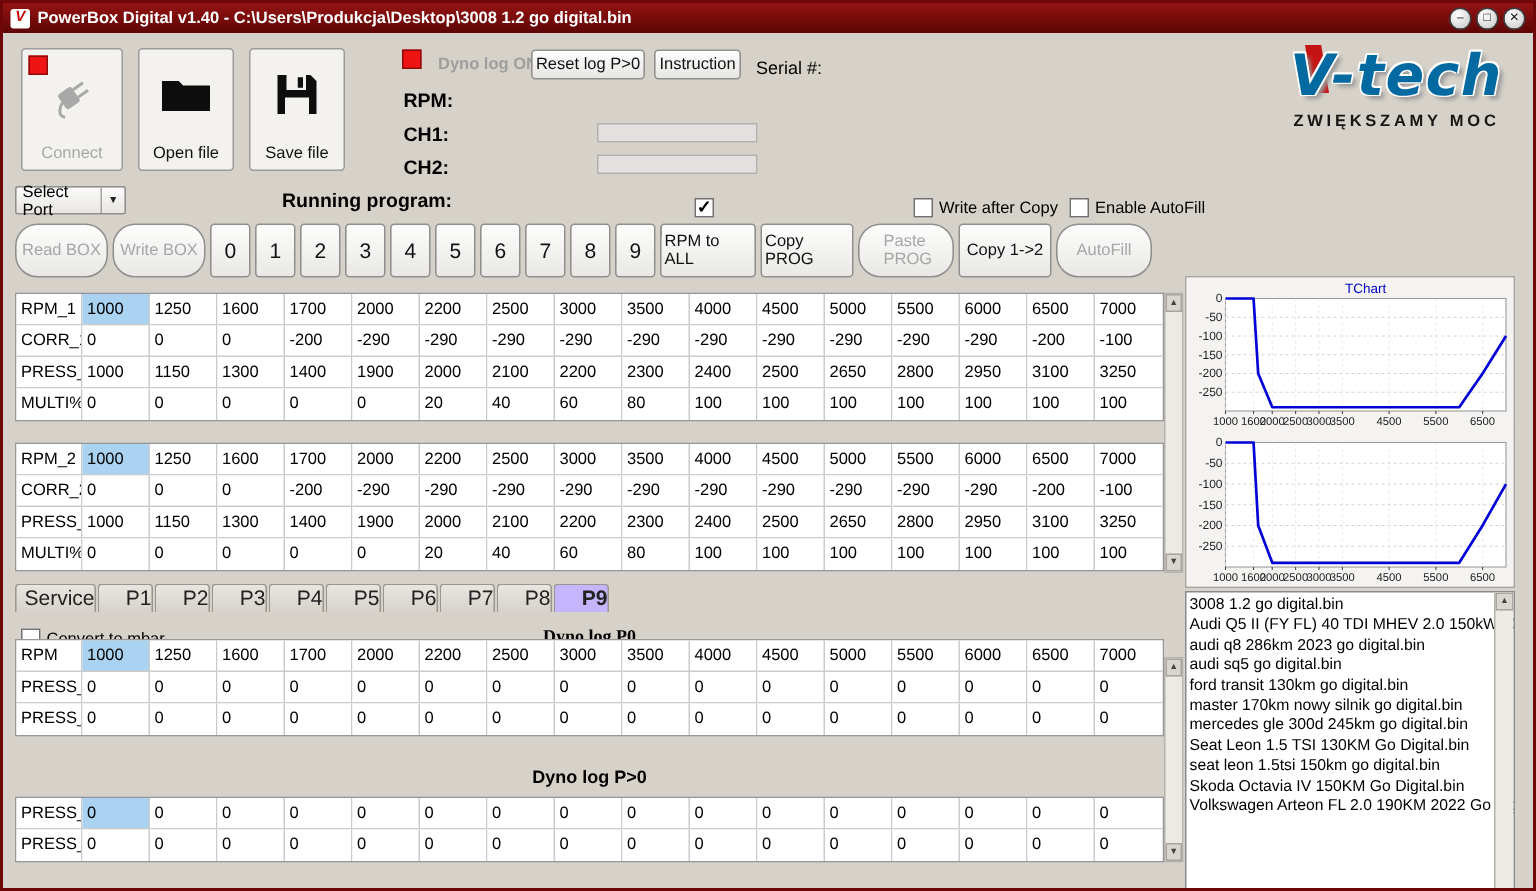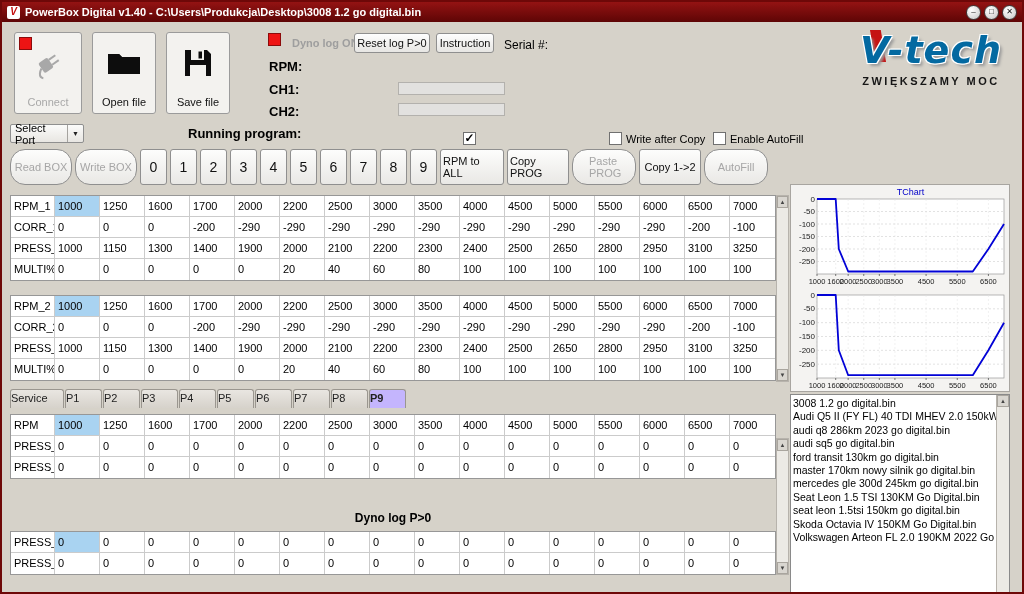--- a/index.html
+++ b/index.html
@@ -65,21 +65,21 @@
   .trow { display:grid; grid-template-columns:44px repeat(16,45px); }
   .tcell { height:21px; line-height:20px; font-size:11px; padding-left:3px; background:#fff;
     border-right:1px solid #cbcbcb; border-bottom:1px solid #cbcbcb; overflow:hidden; white-space:nowrap; }
   .trow:last-child .tcell { border-bottom:none; }
   .tcell:last-child { border-right:none; }
   .tcell.selected { background:#a9d3f1; }
 
   
   .tabs { position:absolute; left:8px; top:387px; height:19px; display:flex; }
   .tab { width:37px; margin-right:1px; border:1px solid #9a968f; border-bottom:none; border-radius:3px 3px 0 0;
-    background:linear-gradient(#e9e6e1,#d6d2cb); font-size:11px; color:#222; text-align:left; line-height:17px; }
+    background:linear-gradient(#e9e6e1,#d6d2cb); font-size:14px; color:#222; text-align:right; line-height:17px; }
   .tab:first-child { width:54px; }
   .tab.active { background:#c4b5fd; font-weight:bold; }
 
   .section-title { position:absolute; left:8px; width:766px; text-align:center; font-size:12px; font-weight:bold; color:#000; }
 
   
   .vscroll { position:absolute; width:13px; background:#eceae5; border:1px solid #b7b3ac; display:flex; flex-direction:column; justify-content:space-between; }
   .scroll-btn { height:12px; background:#d9d6d0; border:1px solid #a9a59e; text-align:center; line-height:10px; font-size:6px; color:#444; }
   .scroll-btn.up::after { content:"▲"; }
   .scroll-btn.down::after { content:"▼"; }
@@ -376,21 +376,21 @@
       <div class="tab">P8</div>
       <div class="tab active">P9</div>
     </div>
 
   <div class="checkbox" style="left:12px;top:417px;">
     <span class="cb-box"></span>
     <span>Convert to mbar</span>
   </div>
 
   <div class="section-title" style="top:415px;font-family:Liberation Serif, serif;">Dyno log  P0</div>
-  <div class="dtable" style="top:412px;">
+  <div class="dtable" style="top:424px;">
       <div class="trow">
         <div class="tcell label">RPM</div>
         <div class="tcell selected">1000</div>
         <div class="tcell">1250</div>
         <div class="tcell">1600</div>
         <div class="tcell">1700</div>
         <div class="tcell">2000</div>
         <div class="tcell">2200</div>
         <div class="tcell">2500</div>
         <div class="tcell">3000</div>

